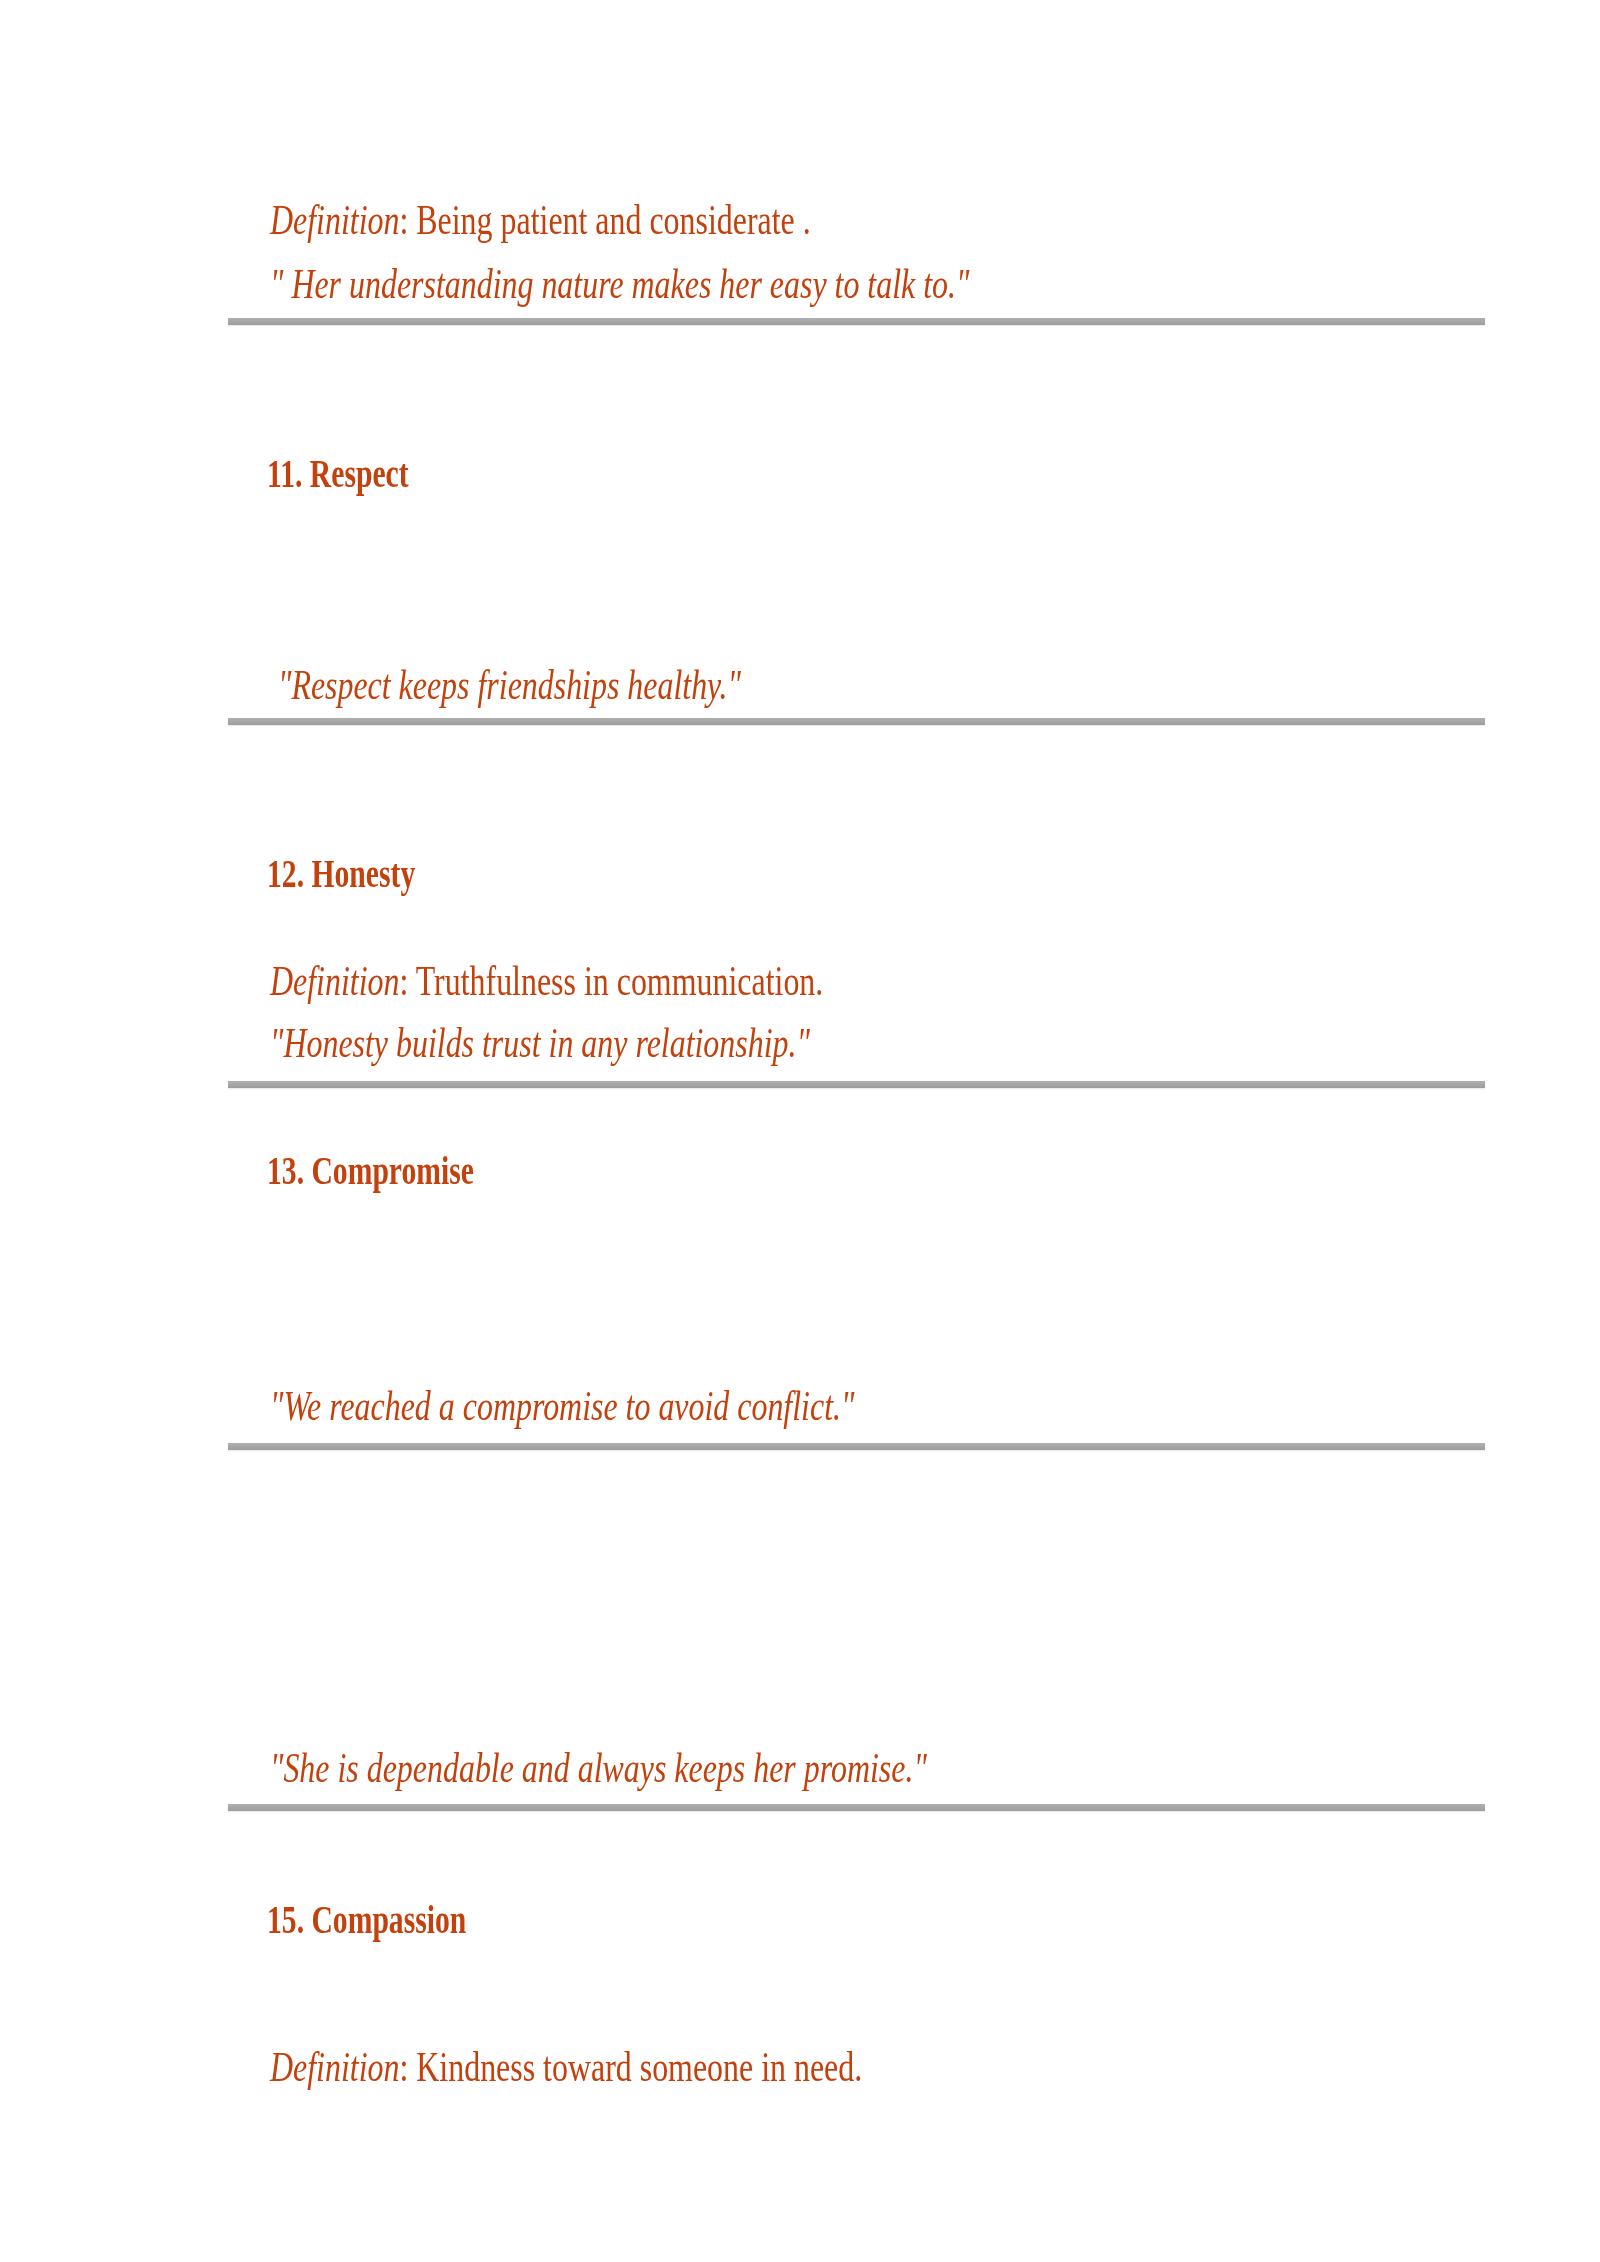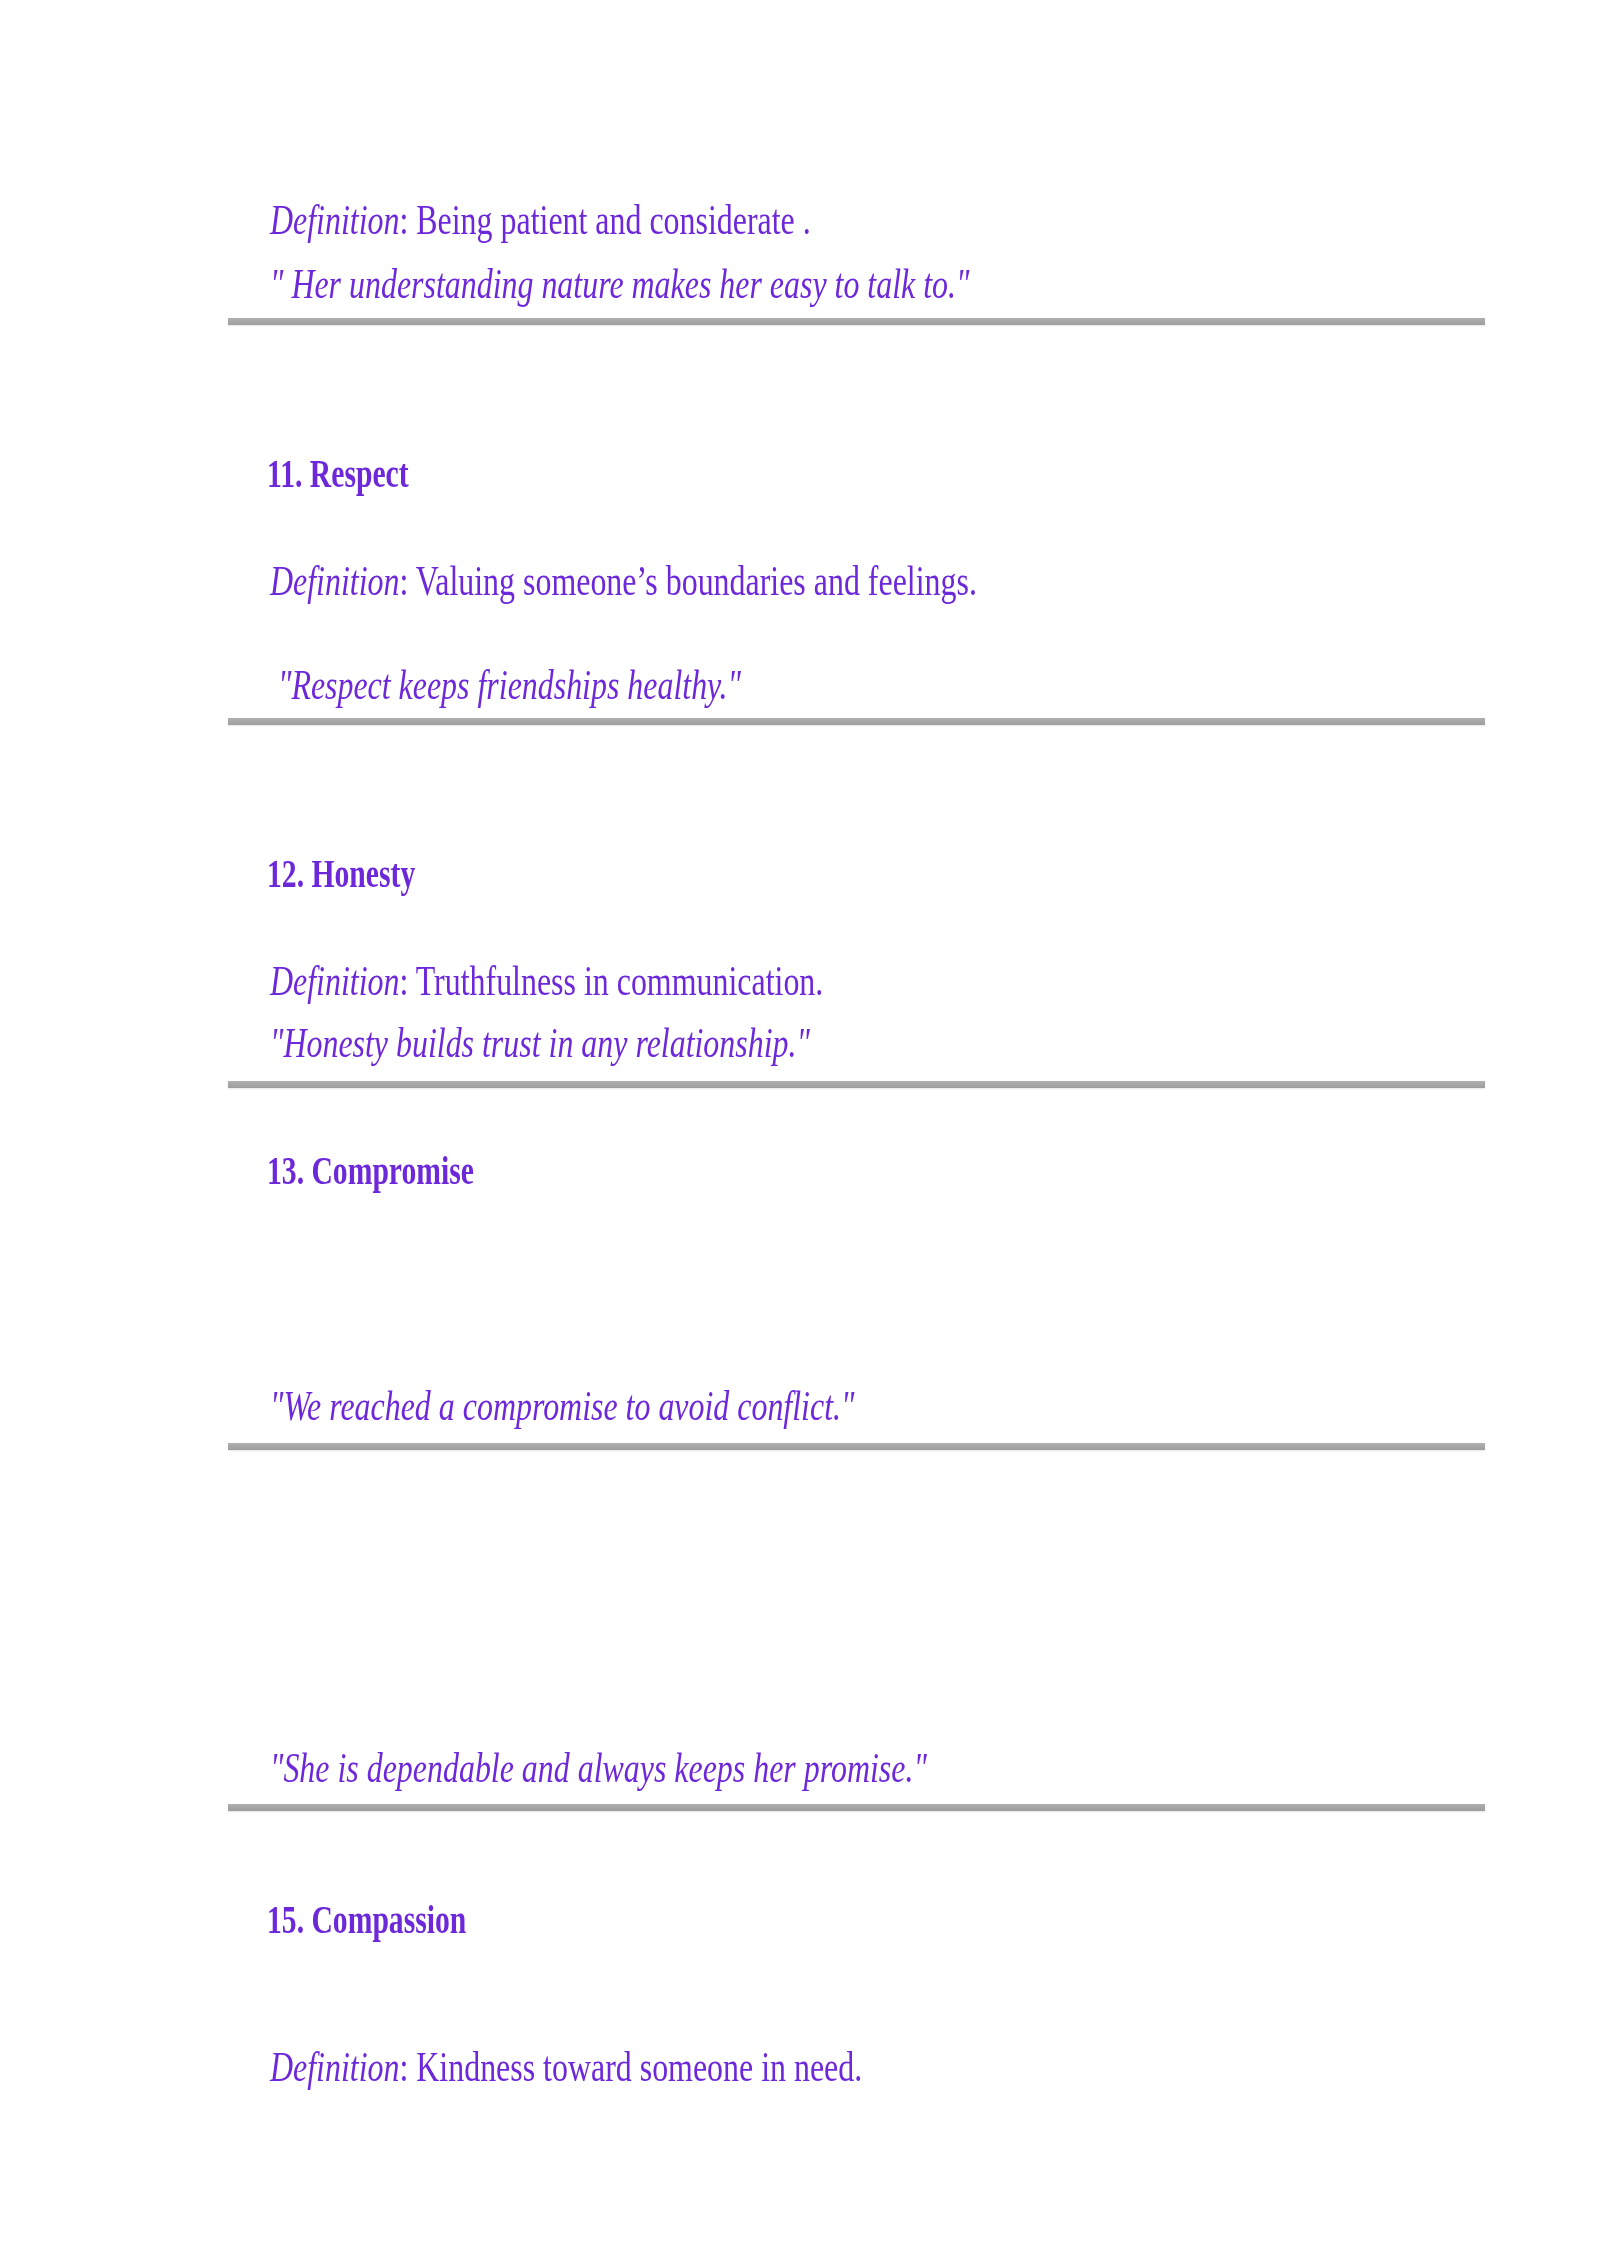--- a/index.html
+++ b/index.html
@@ -7,21 +7,21 @@
     padding: 0;
     background: #ffffff;
   }
   #page {
     position: relative;
     width: 1600px;
     height: 2262px;
     background: #ffffff;
     overflow: hidden;
     font-family: "Liberation Serif", "DejaVu Serif", serif;
-    color: #6d28d9;
+    color: #c2410c;
   }
   .line {
     position: absolute;
     left: 228px;
     white-space: pre;
     line-height: 1.15;
   }
   
   .cond {
     display: inline-block;
@@ -50,23 +50,20 @@
     <span class="cond"><span class="it">Definition</span><span>: Being patient and considerate .</span></span>
   </div>
   <div class="line body-text it" style="top:212px">
     <span class="cond">" Her understanding nature makes her easy to talk to."</span>
   </div>
 
   <div class="divider" style="top:318px"></div>
 
   <div class="line heading" style="top:407px">
     <span class="cond">11. Respect</span>
-  </div>
-  <div class="line body-text" style="top:509px">
-    <span class="cond"><span class="it">Definition</span><span>: Valuing someone’s boundaries and feelings.</span></span>
   </div>
   <div class="line body-text it" style="top:613px">
     <span class="cond"> "Respect keeps friendships healthy."</span>
   </div>
 
   <div class="divider" style="top:718px"></div>
 
   <div class="line heading" style="top:807px">
     <span class="cond">12. Honesty</span>
   </div>

